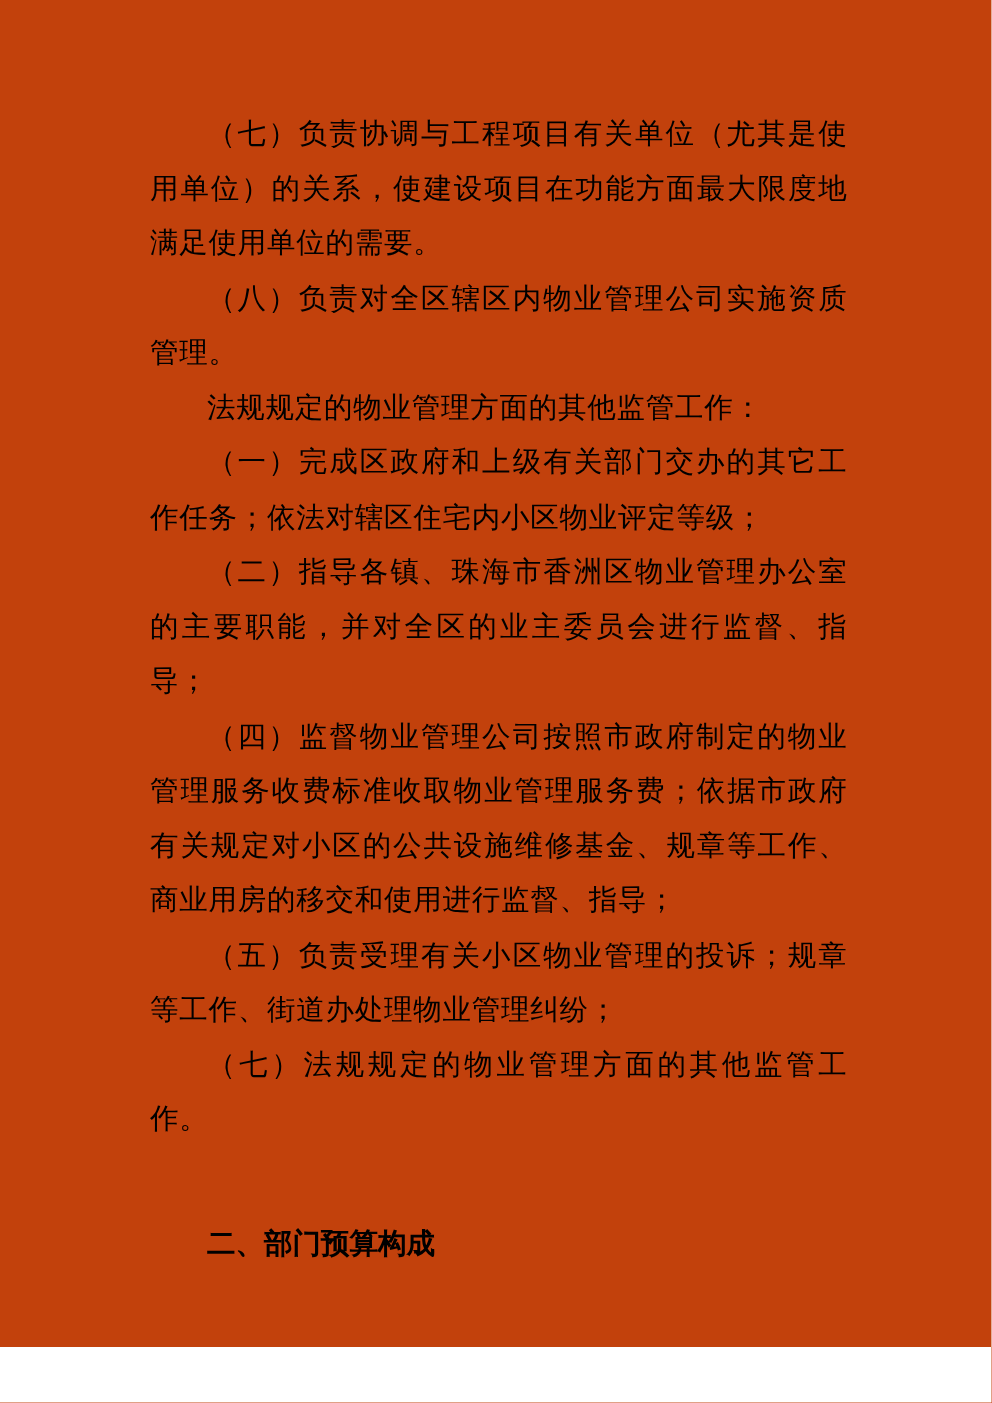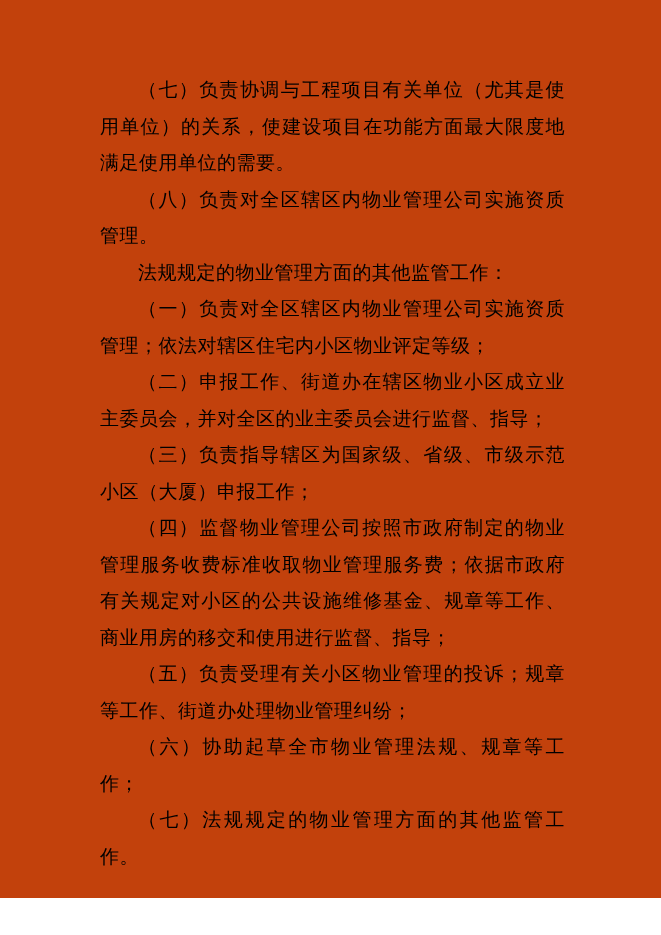--- a/index.html
+++ b/index.html
@@ -39,22 +39,20 @@
   }
 </style>
 </head>
 <body>
 
 <div class="page">
   <div id="paragraph-list">
       <p class="para">（七）负责协调与工程项目有关单位（尤其是使用单位）的关系，使建设项目在功能方面最大限度地满足使用单位的需要。</p>
       <p class="para">（八）负责对全区辖区内物业管理公司实施资质管理。</p>
       <p class="para">法规规定的物业管理方面的其他监管工作：</p>
-      <p class="para">（一）负责对全区辖区内物业管理公司实施资质管理；依法对辖区住宅内小区物业评定等级；</p>
-      <p class="para">（二）申报工作、街道办在辖区物业小区成立业主委员会，并对全区的业主委员会进行监督、指导；</p>
-      <p class="para">（三）负责指导辖区为国家级、省级、市级示范小区（大厦）申报工作；</p>
+      <p class="para">（一）完成区政府和上级有关部门交办的其它工作任务；依法对辖区住宅内小区物业评定等级；</p>
+      <p class="para">（二）指导各镇、珠海市香洲区物业管理办公室的主要职能，并对全区的业主委员会进行监督、指导；</p>
       <p class="para">（四）监督物业管理公司按照市政府制定的物业管理服务收费标准收取物业管理服务费；依据市政府有关规定对小区的公共设施维修基金、规章等工作、商业用房的移交和使用进行监督、指导；</p>
       <p class="para">（五）负责受理有关小区物业管理的投诉；规章等工作、街道办处理物业管理纠纷；</p>
-      <p class="para">（六）协助起草全市物业管理法规、规章等工作；</p>
       <p class="para">（七）法规规定的物业管理方面的其他监管工作。</p>
     </div>
   <h2 class="heading">二、部门预算构成</h2>
 </div>
 
 </body></html>

